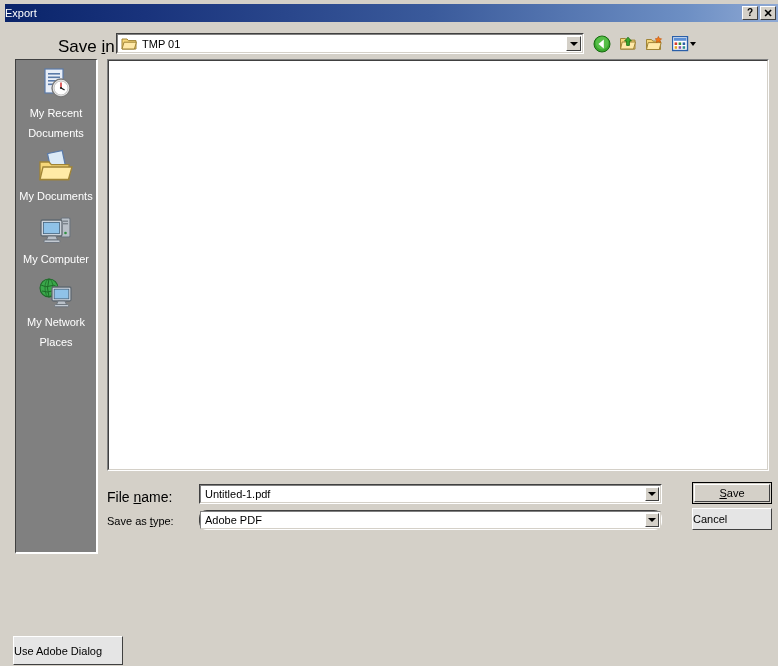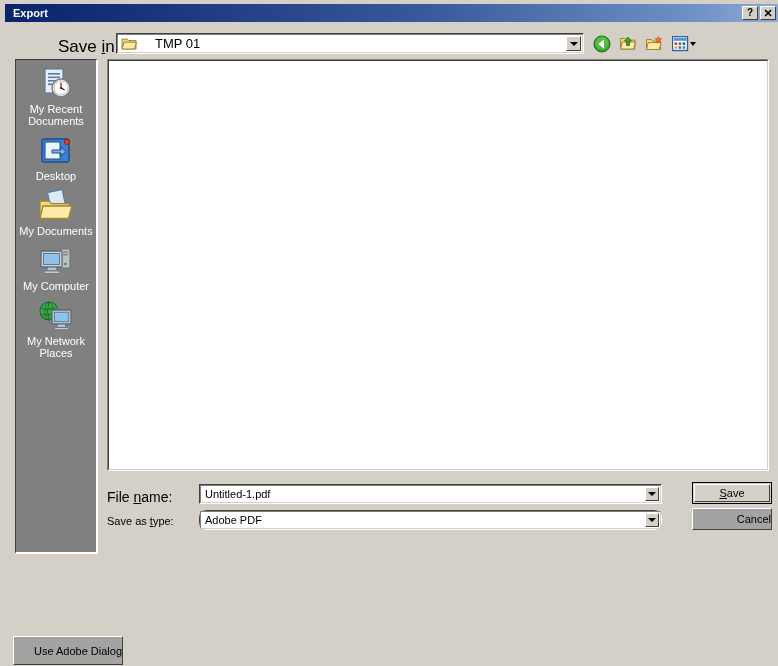--- a/index.html
+++ b/index.html
@@ -37,23 +37,23 @@
     left: 2px; top: 2px;
     width: 774px;
     height: 18px;
     background: linear-gradient(to right, #0a246a 0%, #19337c 18%, #3a5a9b 55%, #6d8fc4 88%, #8fa9d4 100%);
     display: flex;
     align-items: center;
     box-sizing: border-box;
   }
   #title-text {
     color: #ffffff;
-    font-weight: bold;
-    font-size: 11px;
-    padding-left: 8px;
+    font-weight: normal;
+    font-size: 11px;
+    padding-left: 0;
     letter-spacing: 0px;
     white-space: nowrap;
   }
   #title-buttons {
     margin-left: auto;
     display: flex;
     gap: 2px;
     padding-right: 3px;
   }
   .titlebtn {
@@ -110,22 +110,22 @@
     box-sizing: border-box;
     display: flex;
     align-items: center;
   }
   #savein-folder-icon {
     margin-left: 3px;
     flex: 0 0 auto;
     line-height: 0;
   }
   #savein-value {
-    margin-left: 18px;
-    font-size: 13px;
+    margin-left: 5px;
+    font-size: 11px;
     white-space: nowrap;
   }
   #savein-arrow {
     position: absolute;
     right: 2px; top: 2px;
     width: 15px;
     height: 15px;
     background: #d4d0c8;
     border-top: 1px solid #ffffff;
     border-left: 1px solid #ffffff;
@@ -200,21 +200,21 @@
   .place-icon {
     width: 36px;
     height: 36px;
     line-height: 0;
     margin-bottom: 1px;
   }
   .place-label {
     color: #ffffff;
     font-size: 11px;
     text-align: center;
-    line-height: 12px;
+    line-height: 20px;
     width: 80px;
     word-wrap: break-word;
   }
 
   
   #filelist {
     position: absolute;
     left: 104px; top: 57px;
     width: 662px;
     height: 412px;
@@ -292,34 +292,33 @@
     box-sizing: border-box;
     display: flex;
     align-items: center;
     justify-content: center;
   }
   #filename-combo { top: 482px; }
   #filetype-combo { top: 508px; border-radius: 8px; }
 
   
   .xpbutton {
-    background: #a3a3a3;
+    background: #e5e5e5;
     border-top: 1px solid #ffffff;
     border-left: 1px solid #ffffff;
     border-right: 1px solid #404040;
     border-bottom: 1px solid #404040;
     box-sizing: border-box;
     font-size: 11px;
     font-family: "Liberation Sans", sans-serif;
     display: flex;
     align-items: center;
-    justify-content: flex-end;
+    justify-content: flex-start;
     cursor: default;
     color: #000;
-    padding-left: 25px;
   }
   .xpbutton-inner {
     position: absolute;
     left: 1px; top: 1px; right: 1px; bottom: 1px;
     border-top: 1px solid #d4d0c8;
     border-left: 1px solid #d4d0c8;
     border-right: 1px solid #808080;
     border-bottom: 1px solid #808080;
     box-sizing: border-box;
     display: flex;
@@ -439,31 +438,20 @@
           <circle cx="23" cy="22" r="9" fill="#f0f0f0" stroke="#7a7a7a" stroke-width="1.4"></circle>
           <circle cx="23" cy="22" r="7" fill="#ffffff" stroke="#b0b0b0" stroke-width="0.8"></circle>
           <line x1="23" y1="22" x2="23" y2="16.6" stroke="#d02020" stroke-width="1.4"></line>
           <line x1="23" y1="22" x2="26.6" y2="24" stroke="#202020" stroke-width="1.4"></line>
           <circle cx="23" cy="22" r="1.1" fill="#202020"></circle>
         </svg>
       </span>
       <span class="place-label">My Recent Documents</span>
     </div>
 
-    <div class="place-item">
-      <span class="place-icon">
-        <svg width="36" height="36" viewBox="0 0 36 36">
-          <rect x="4" y="6" width="27" height="23" rx="2" fill="#3f7fd0" stroke="#1d4c8c" stroke-width="1.4"></rect>
-          <rect x="7" y="9" width="15" height="17" fill="#eef4fb" stroke="#1d4c8c" stroke-width="1"></rect>
-          <path d="M14 17 h9 v-3 l5 4.5 -5 4.5 v-3 h-9 Z" fill="#7fb0e8" stroke="#1d4c8c" stroke-width="1"></path>
-          <circle cx="29" cy="9" r="2.6" fill="#e03a2a" stroke="#8c1a10" stroke-width="0.8"></circle>
-        </svg>
-      </span>
-      <span class="place-label">Desktop</span>
-    </div>
 
     <div class="place-item">
       <span class="place-icon">
         <svg width="36" height="36" viewBox="0 0 36 36">
           <rect x="11" y="3" width="15" height="16" fill="#dbeaf7" stroke="#5a7aa8" stroke-width="1.2" transform="rotate(-12 18 11)"></rect>
           <path d="M2 13 h9 l2.4 2.6 H31 v15 H2 Z" fill="#f6d77a" stroke="#a08436" stroke-width="1.3"></path>
           <path d="M5 18 H34 l-3.6 12.5 H2 Z" fill="#ffeaa6" stroke="#a08436" stroke-width="1.3"></path>
         </svg>
       </span>
       <span class="place-label">My Documents</span>

